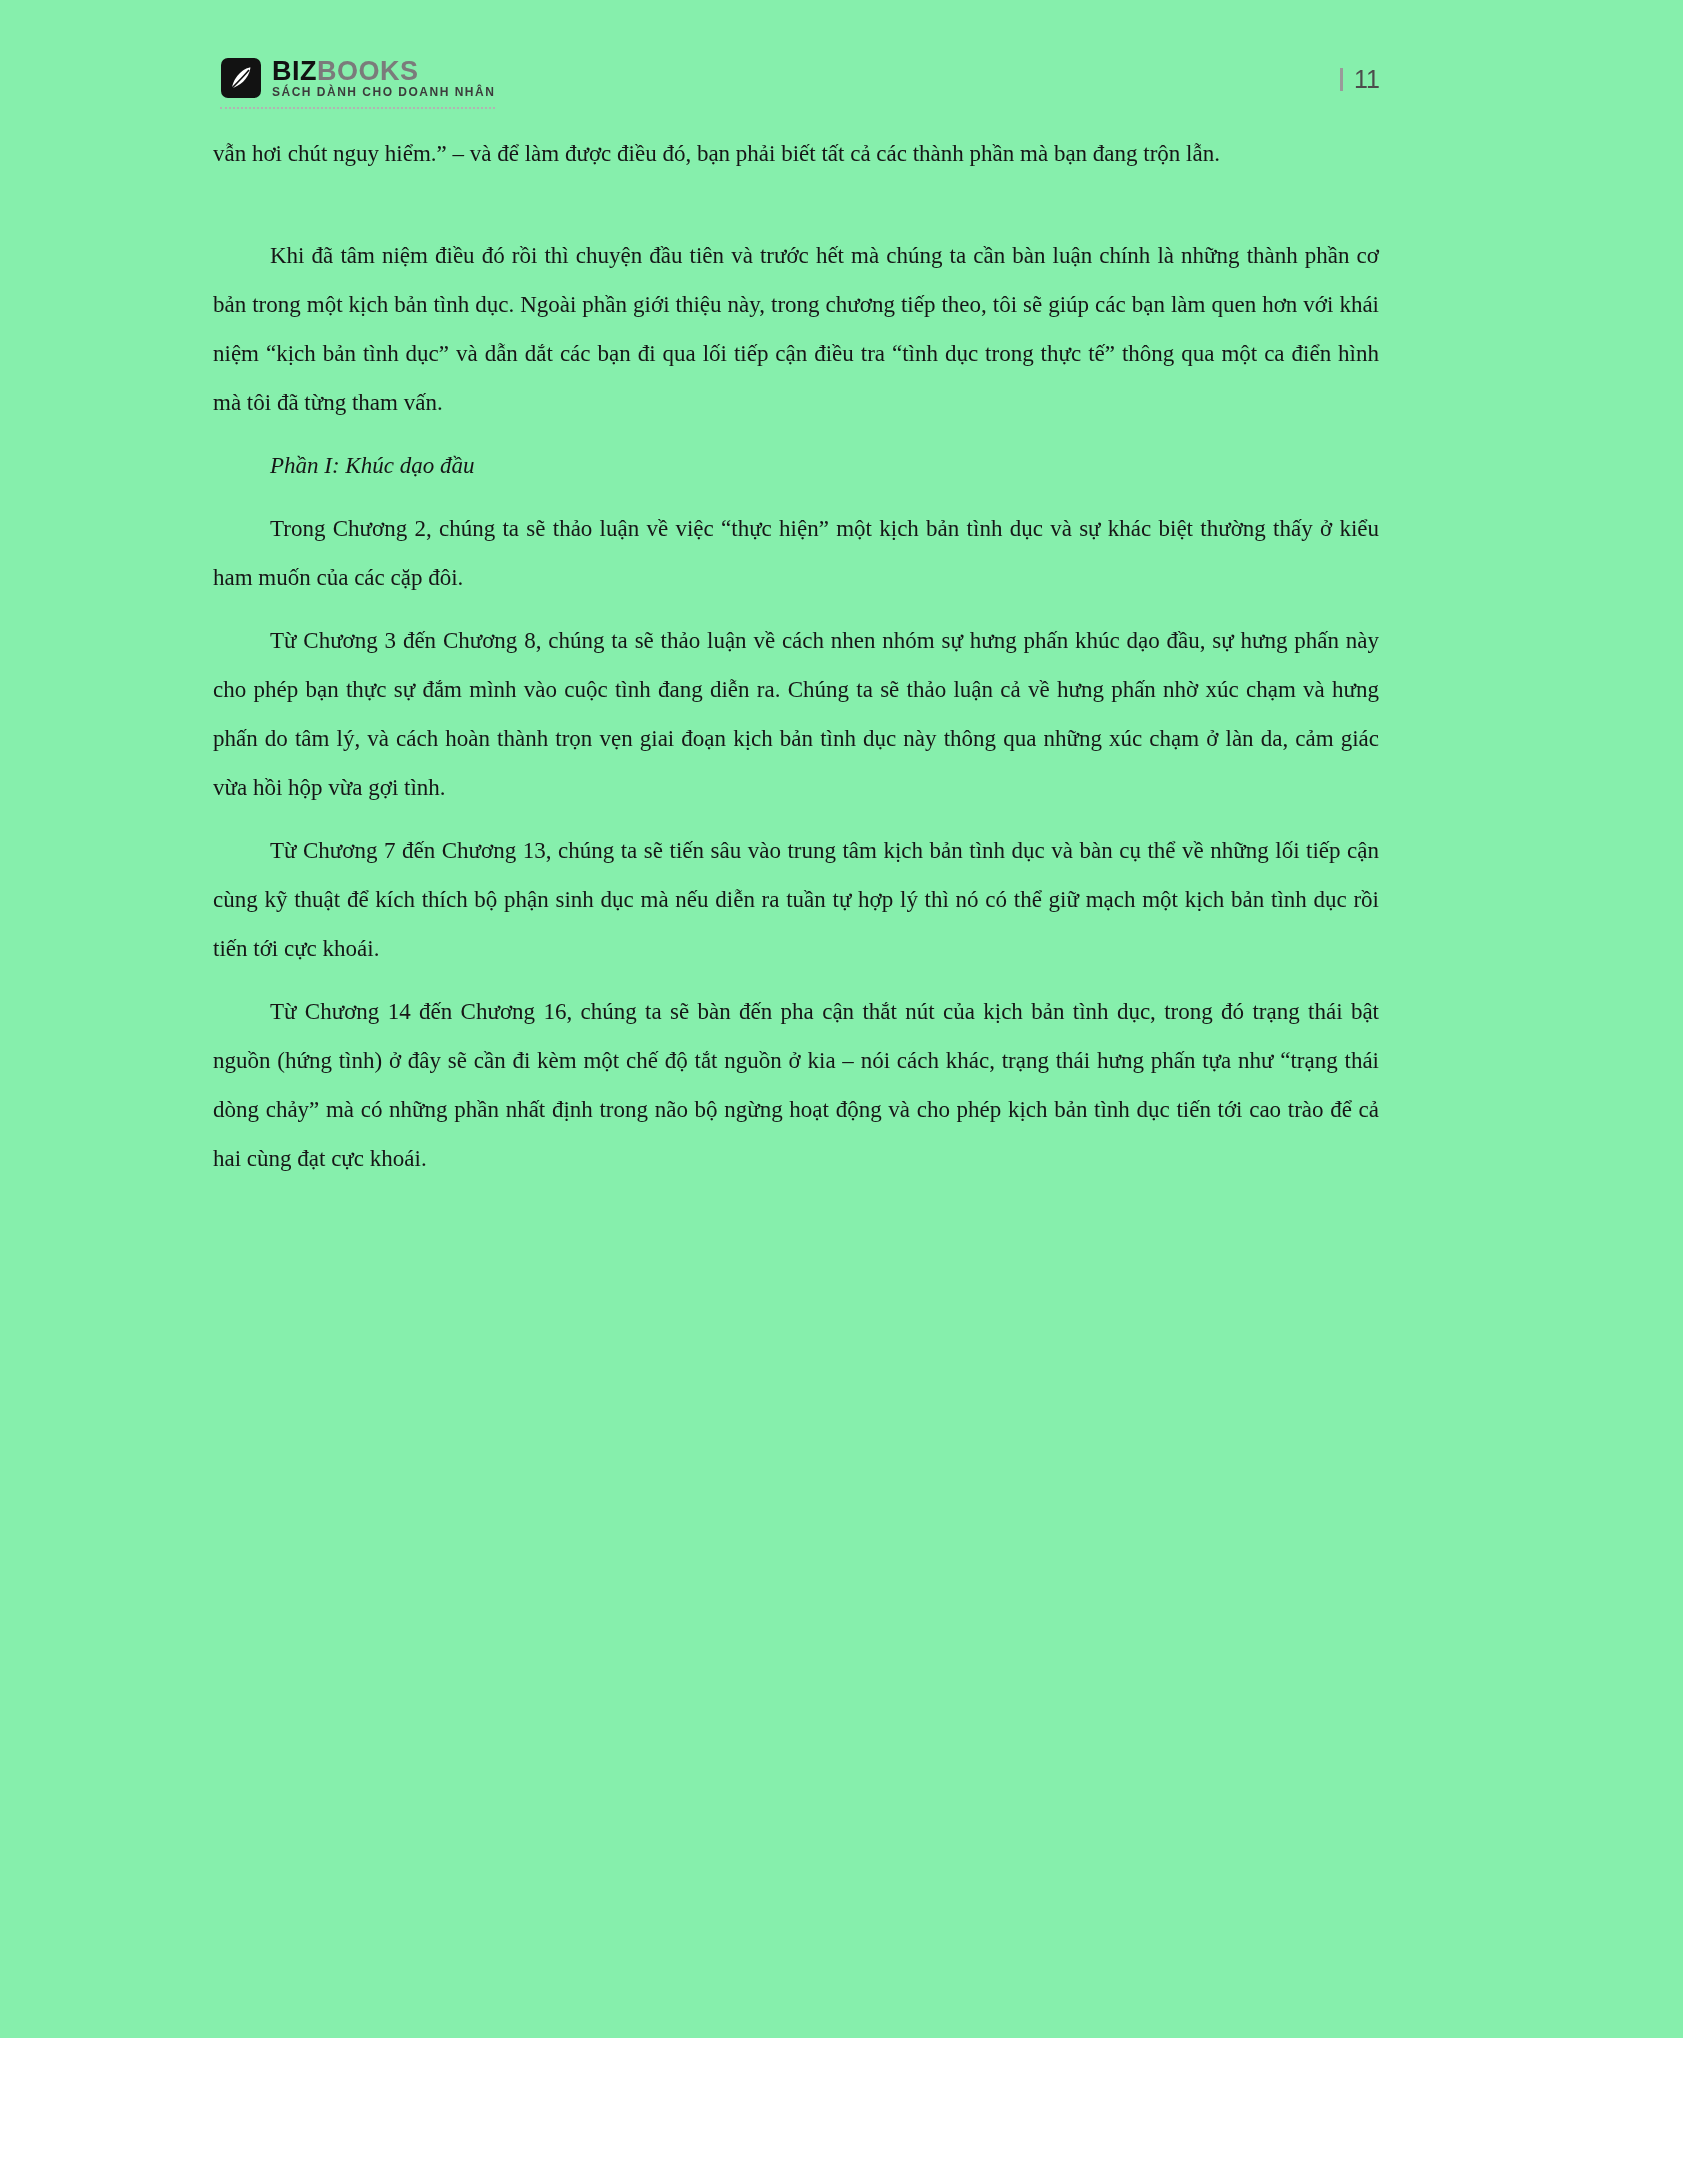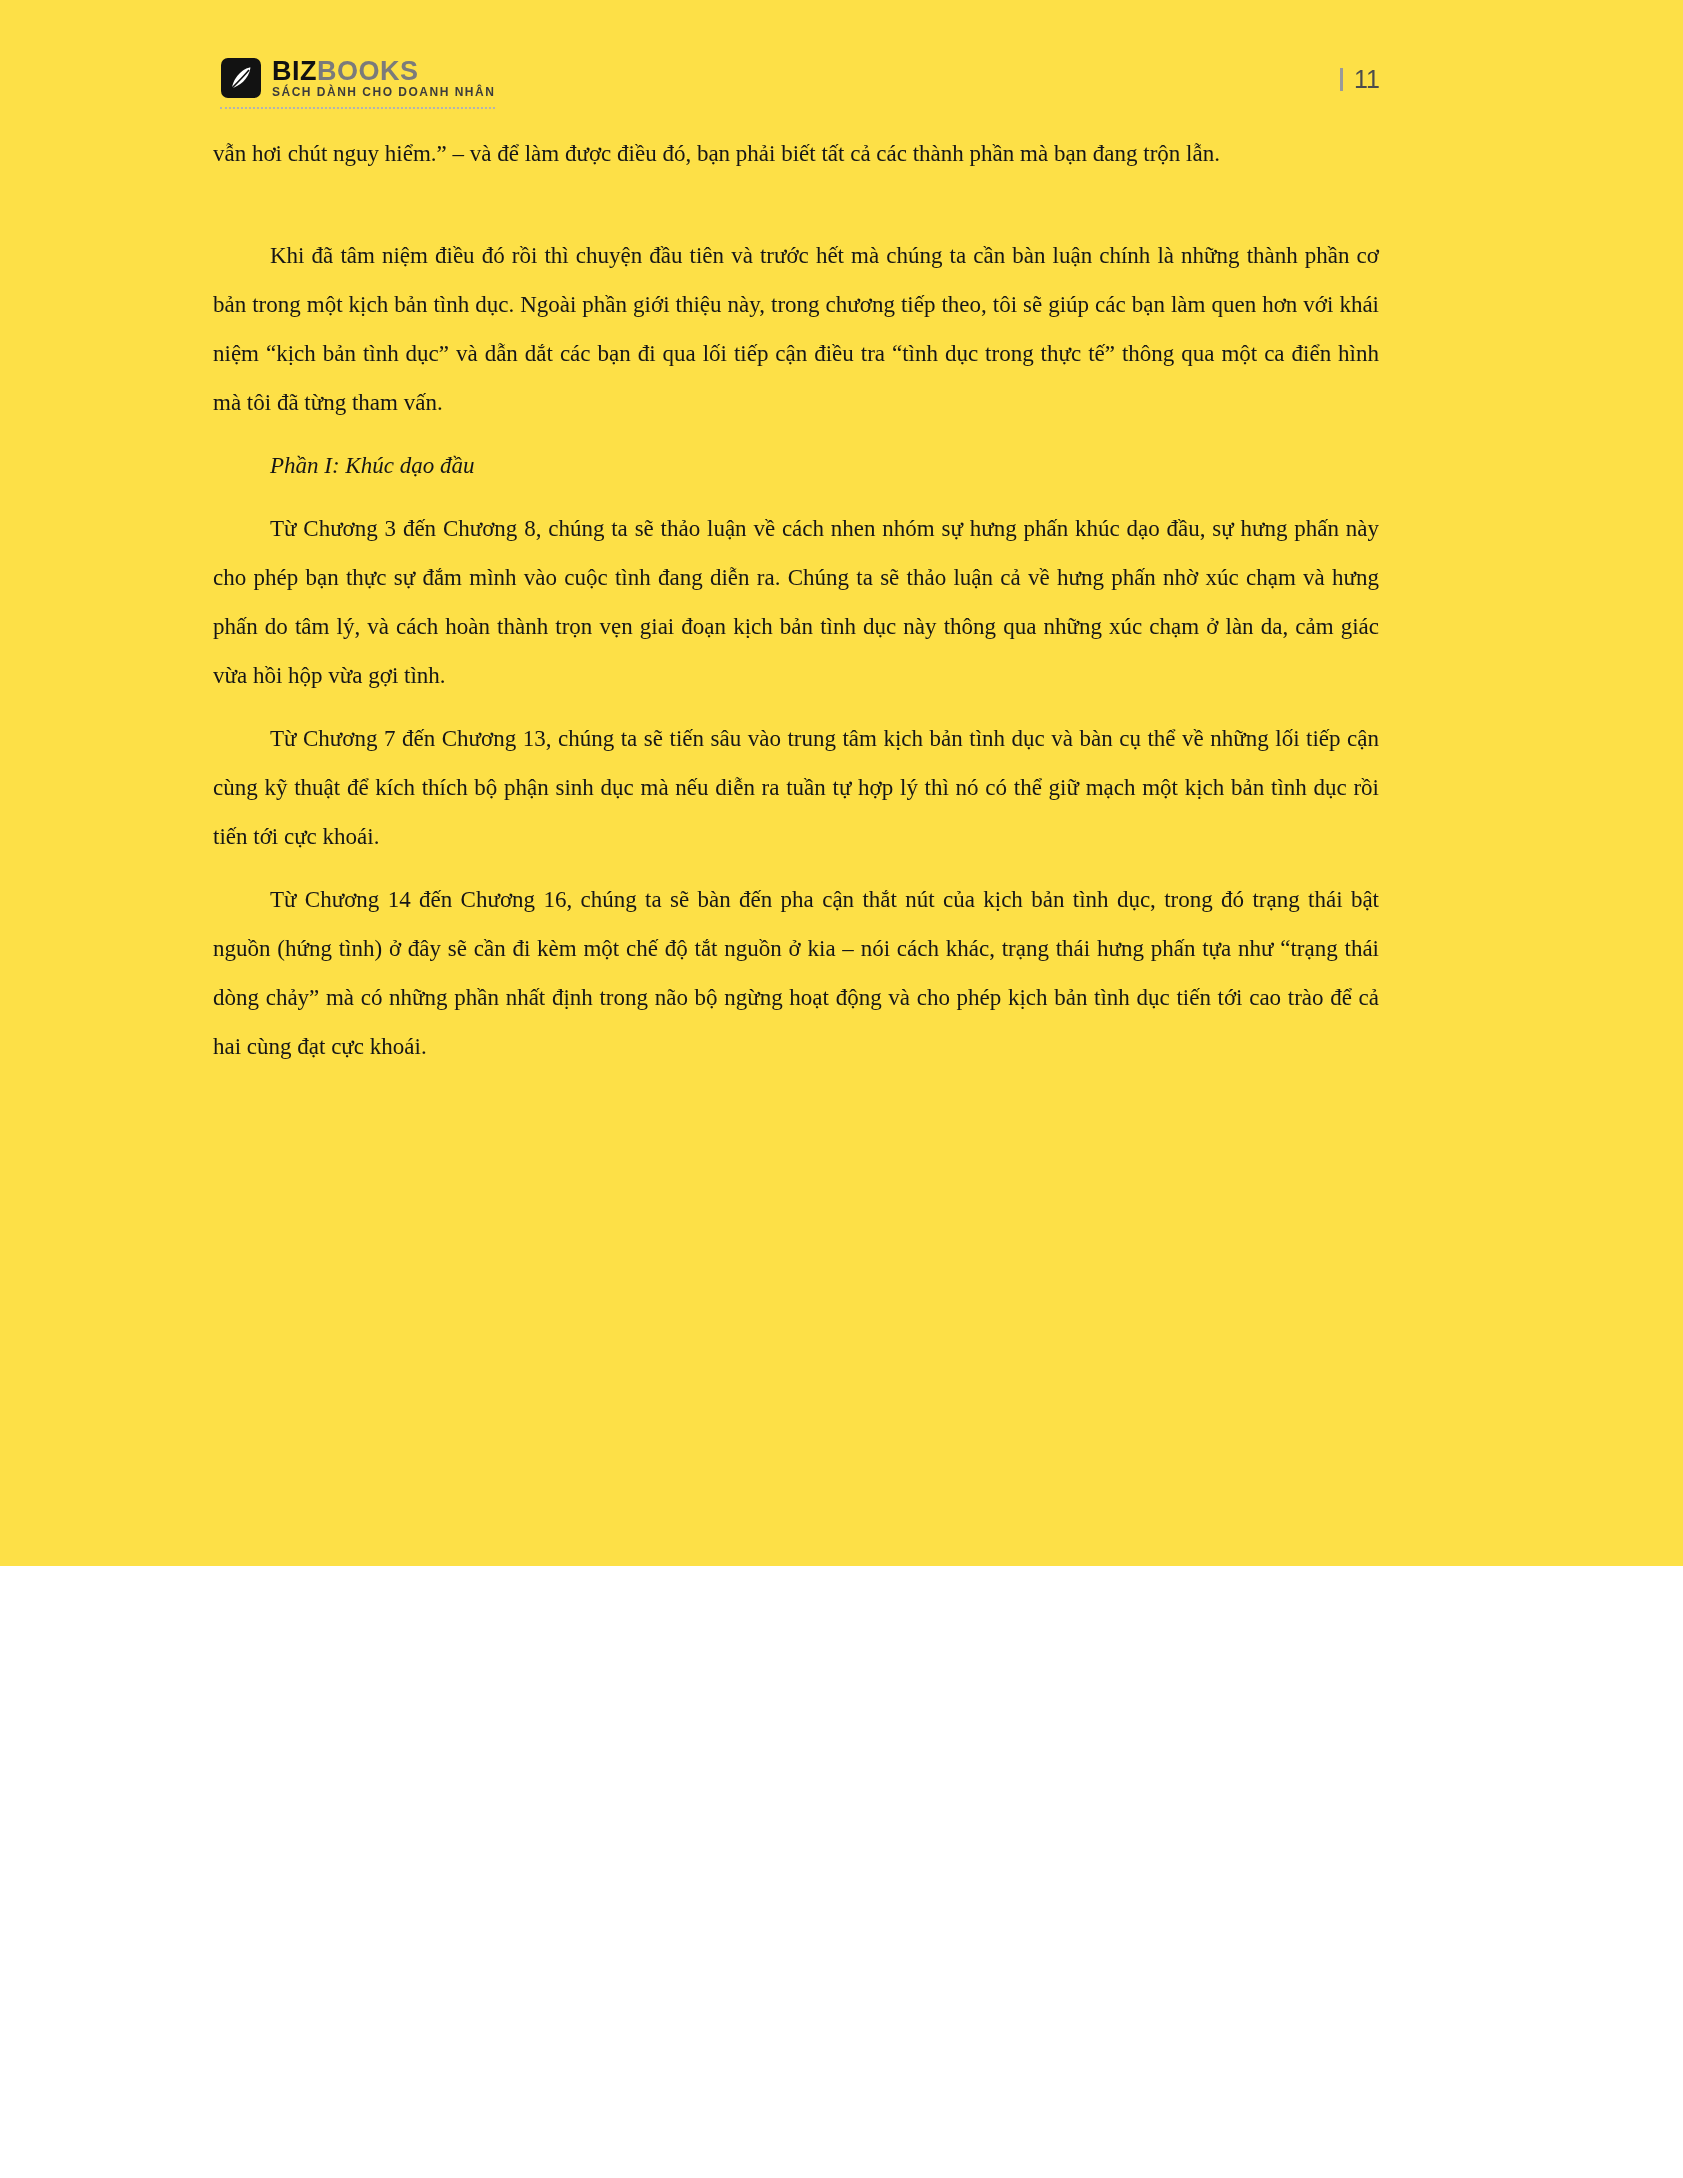--- a/index.html
+++ b/index.html
@@ -7,22 +7,22 @@
   body {
     width: 1683px;
     height: 2178px;
     background: #ffffff;
     font-family: "Liberation Serif", "DejaVu Serif", serif;
     color: #141414;
   }
   .page {
     position: relative;
     width: 1683px;
-    height: 1566px;
-    background: #fde047;
+    height: 2038px;
+    background: #86efac;
     overflow: hidden;
   }
 
   
   .header {
     position: absolute;
     left: 220px;
     top: 57px;
     width: 1160px;
     display: flex;
@@ -113,19 +113,20 @@
     <div class="pagenum">
       <span class="pagenum-bar"></span>
       <span class="pagenum-text">11</span>
     </div>
   </div>
 
   <div class="content">
     <p class="para-first">vẫn hơi chút nguy hiểm.” – và để làm được điều đó, bạn phải biết tất cả các thành phần mà bạn đang trộn lẫn.</p>
     <p class="para-ind">Khi đã tâm niệm điều đó rồi thì chuyện đầu tiên và trước hết mà chúng ta cần bàn luận chính là những thành phần cơ bản trong một kịch bản tình dục. Ngoài phần giới thiệu này, trong chương tiếp theo, tôi sẽ giúp các bạn làm quen hơn với khái niệm “kịch bản tình dục” và dẫn dắt các bạn đi qua lối tiếp cận điều tra “tình dục trong thực tế” thông qua một ca điển hình mà tôi đã từng tham vấn.</p>
     <p class="section-heading">Phần I: Khúc dạo đầu</p>
+    <p class="para-ind">Trong Chương 2, chúng ta sẽ thảo luận về việc “thực hiện” một kịch bản tình dục và sự khác biệt thường thấy ở kiểu ham muốn của các cặp đôi.</p>
     <p class="para-ind">Từ Chương 3 đến Chương 8, chúng ta sẽ thảo luận về cách nhen nhóm sự hưng phấn khúc dạo đầu, sự hưng phấn này cho phép bạn thực sự đắm mình vào cuộc tình đang diễn ra. Chúng ta sẽ thảo luận cả về hưng phấn nhờ xúc chạm và hưng phấn do tâm lý, và cách hoàn thành trọn vẹn giai đoạn kịch bản tình dục này thông qua những xúc chạm ở làn da, cảm giác vừa hồi hộp vừa gợi tình.</p>
     <p class="para-ind">Từ Chương 7 đến Chương 13, chúng ta sẽ tiến sâu vào trung tâm kịch bản tình dục và bàn cụ thể về những lối tiếp cận cùng kỹ thuật để kích thích bộ phận sinh dục mà nếu diễn ra tuần tự hợp lý thì nó có thể giữ mạch một kịch bản tình dục rồi tiến tới cực khoái.</p>
     <p class="para-ind">Từ Chương 14 đến Chương 16, chúng ta sẽ bàn đến pha cận thắt nút của kịch bản tình dục, trong đó trạng thái bật nguồn (hứng tình) ở đây sẽ cần đi kèm một chế độ tắt nguồn ở kia – nói cách khác, trạng thái hưng phấn tựa như “trạng thái dòng chảy” mà có những phần nhất định trong não bộ ngừng hoạt động và cho phép kịch bản tình dục tiến tới cao trào để cả hai cùng đạt cực khoái.</p>
   </div>
 
 </div>
 
 
 </body></html>

